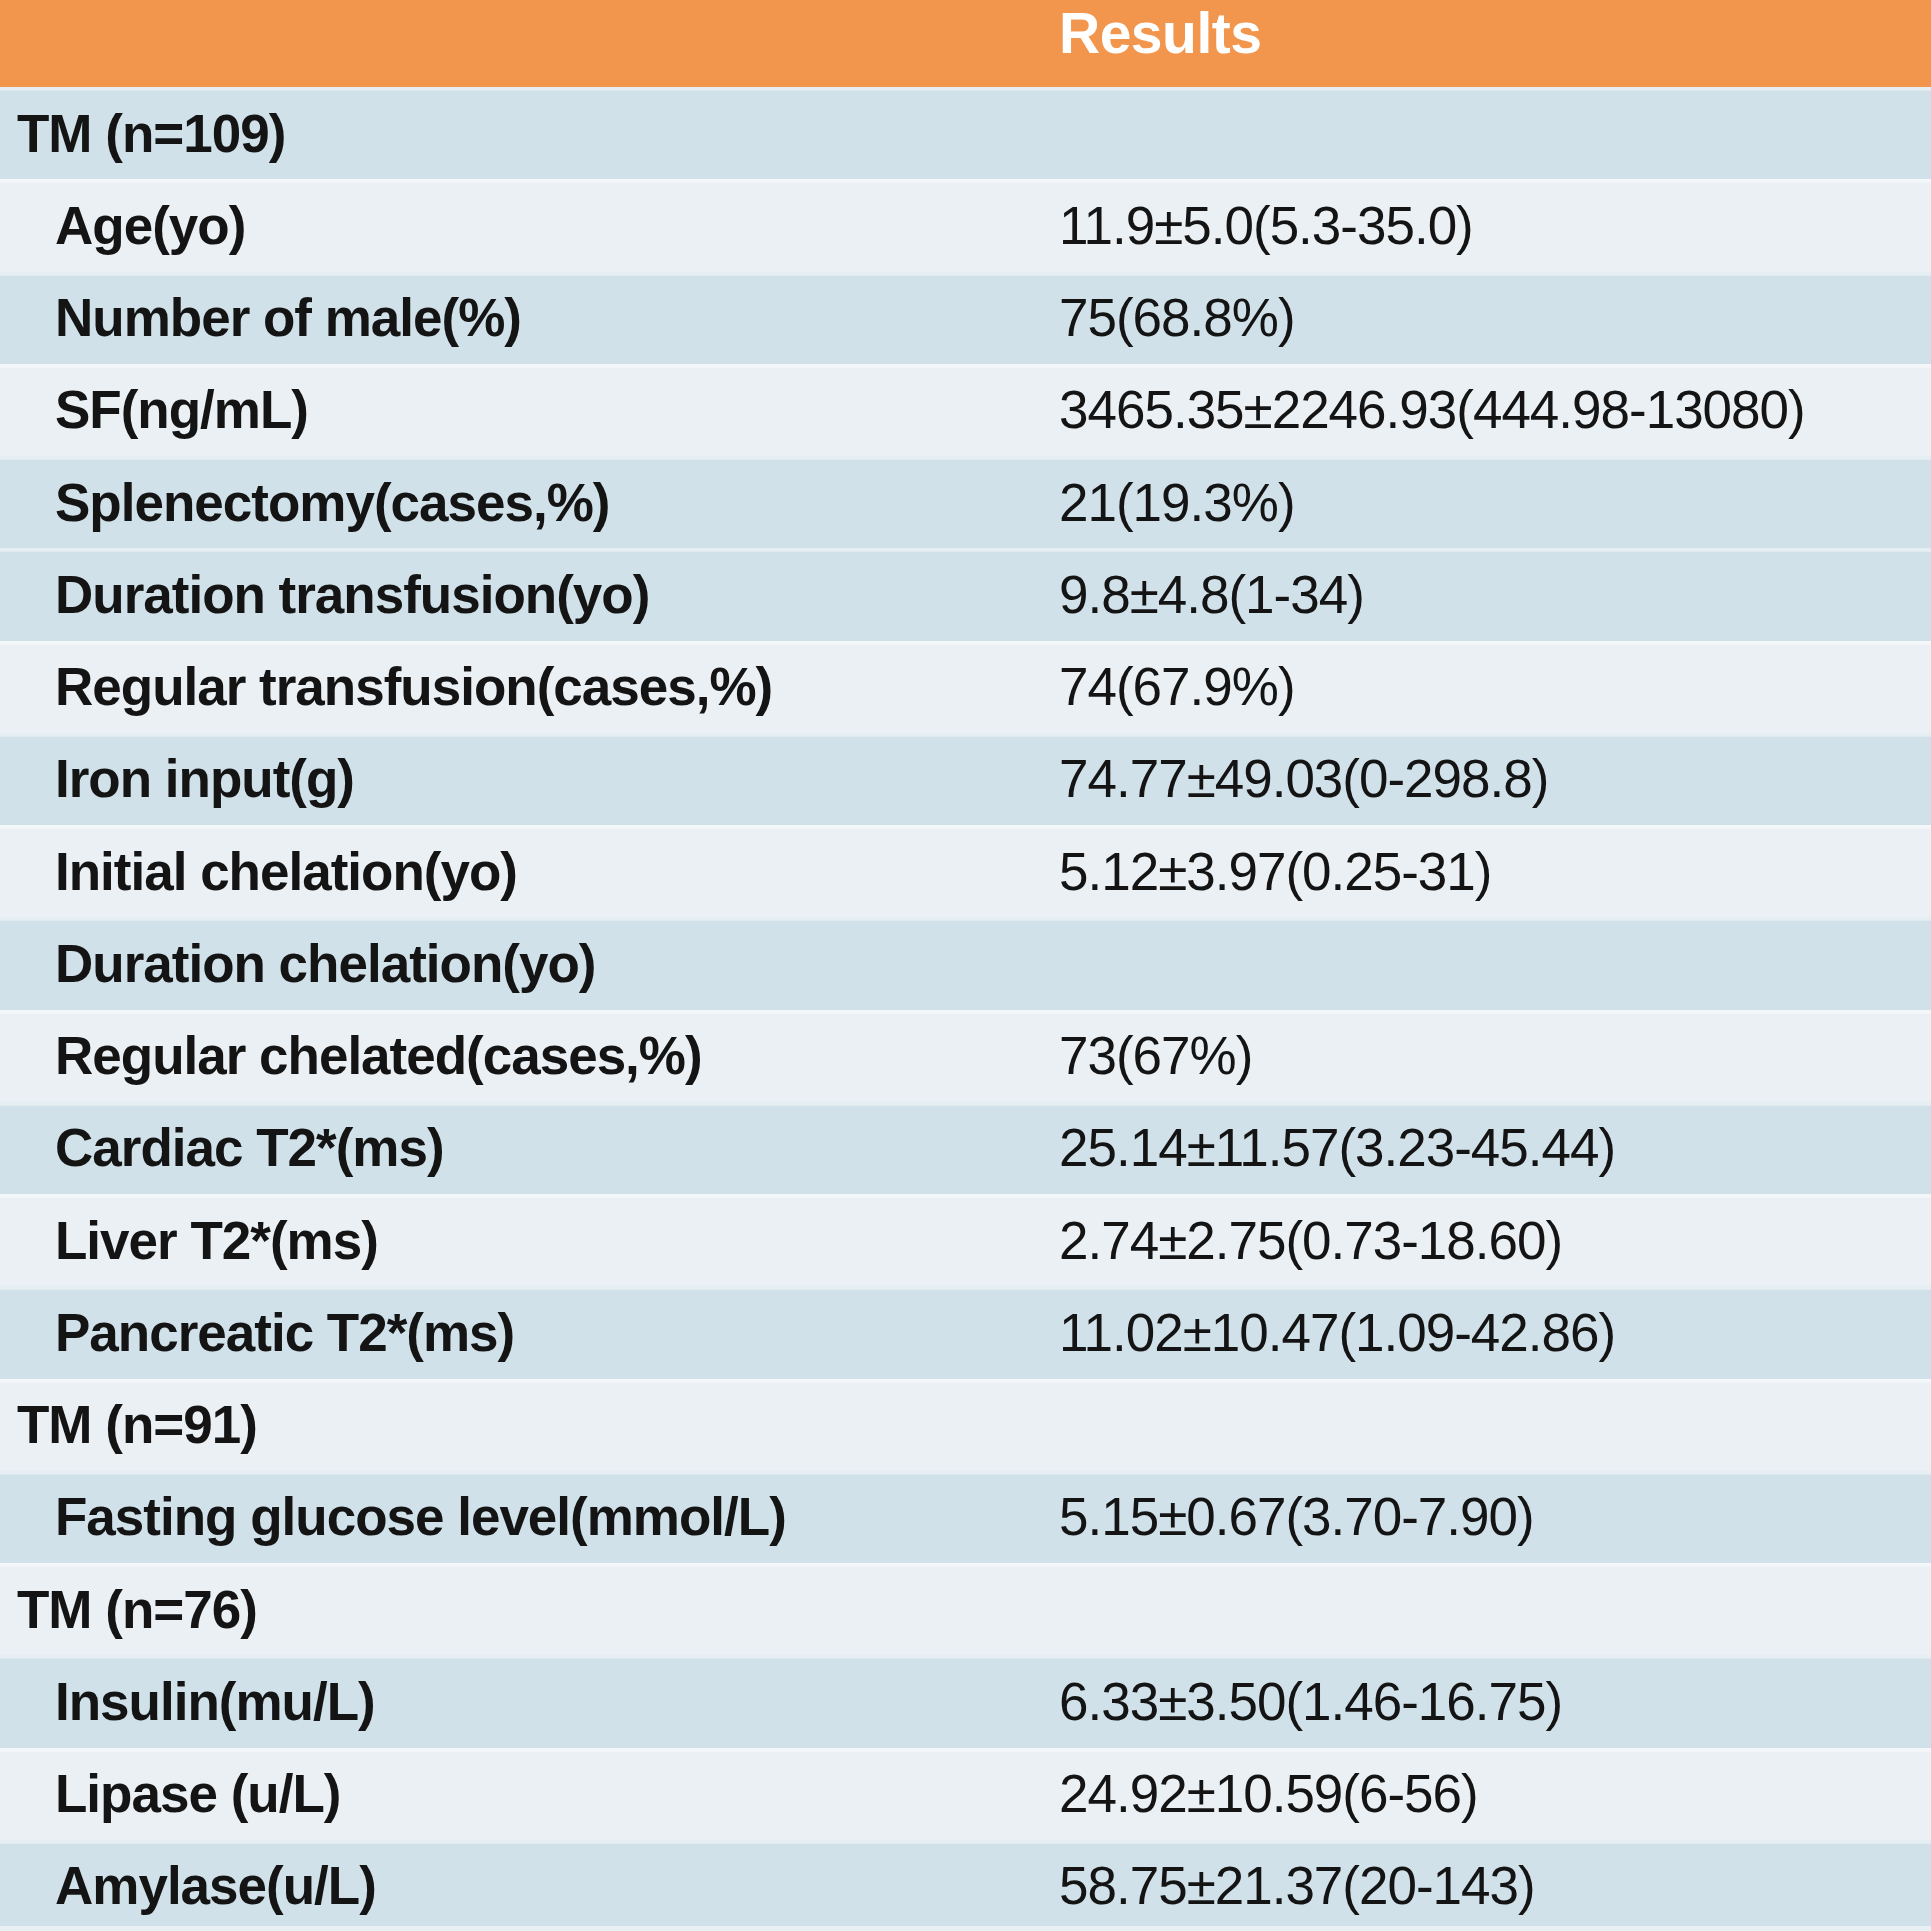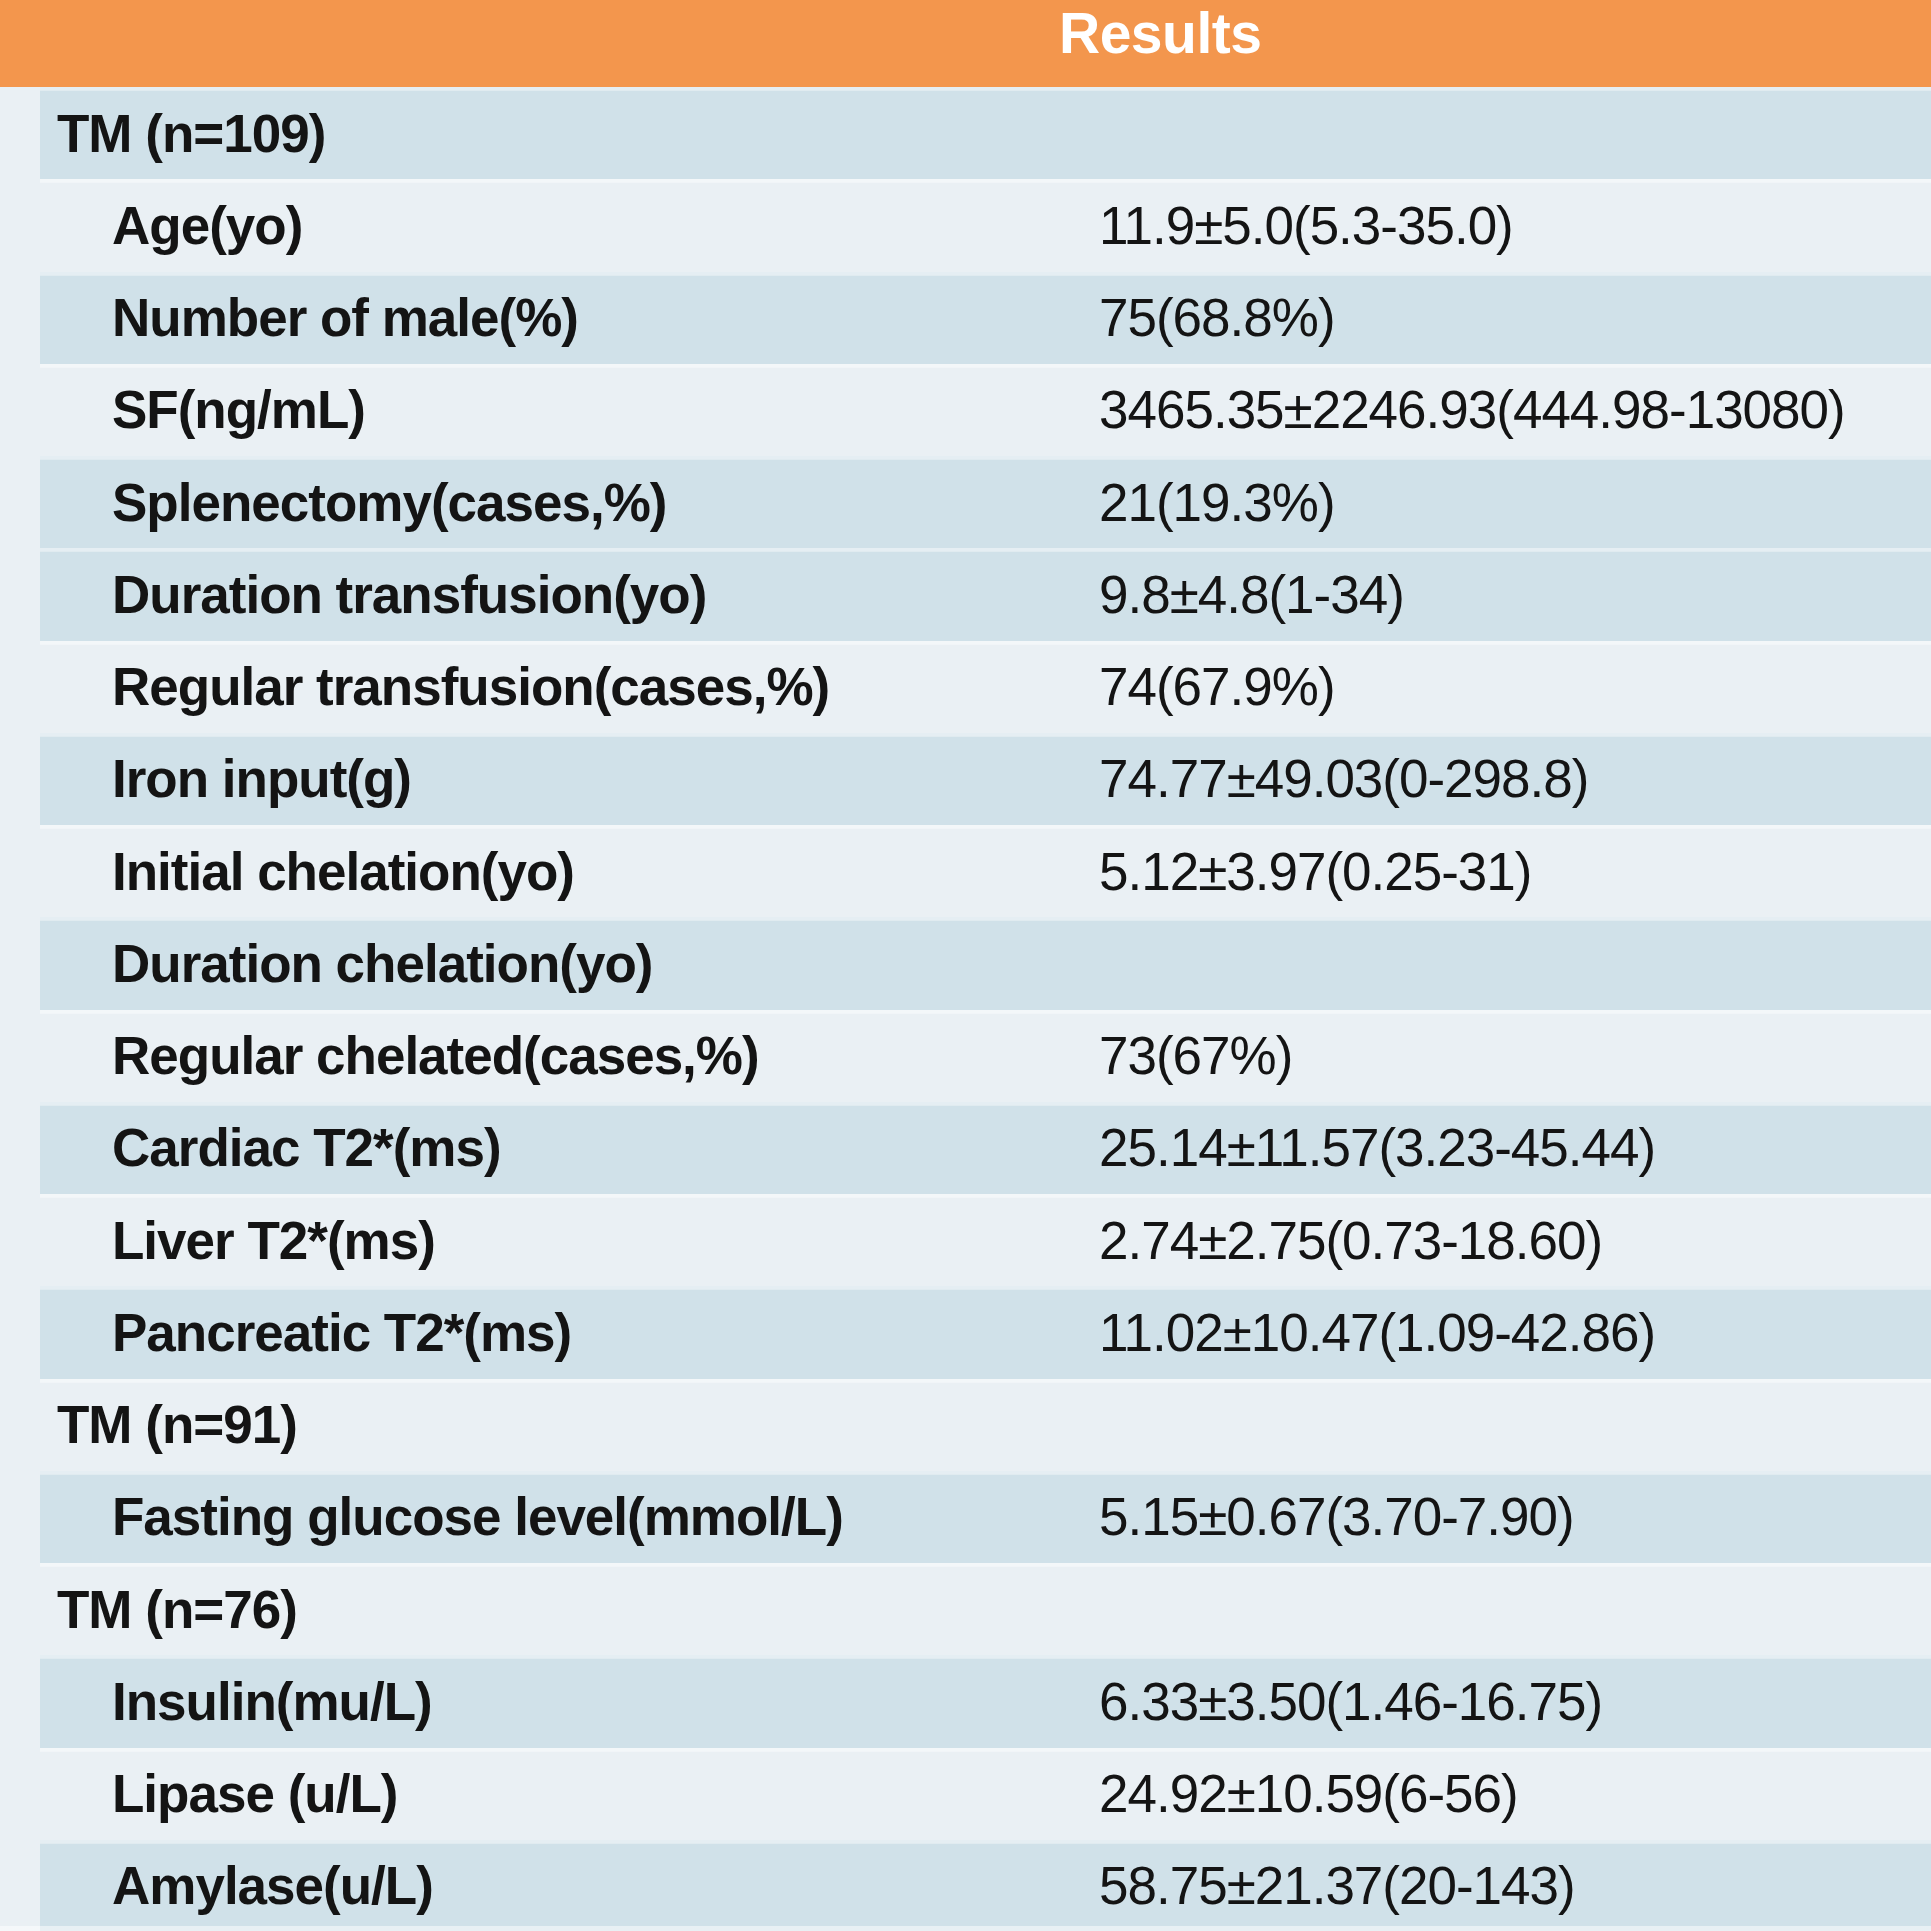--- a/index.html
+++ b/index.html
@@ -23,35 +23,34 @@
     color: #FFFFFF;
     font-weight: 700;
     font-size: 57px;
     letter-spacing: -0.5px;
     white-space: nowrap;
   }
   .rows {
     display: grid;
     grid-auto-rows: 1fr;
     height: 1845px;
-    margin-left: 40px;
   }
   .row {
     display: grid;
     grid-template-columns: 1059px 1fr;
     align-items: center;
     box-shadow: inset 0 3.8px 0 rgba(255,255,255,0.45);
   }
   .stripe-a { background: var(--stripe-dark, #D0E1E9); }
   .stripe-b { background: var(--stripe-light, #EAF0F4); }
   .label {
     font-weight: 700;
     font-size: 53px;
     letter-spacing: -1px;
-    padding-left: 72px;
+    padding-left: 55px;
     white-space: nowrap;
   }
   .row.section .label { padding-left: 17px; }
   .value {
     font-size: 53px;
     font-weight: 400;
     letter-spacing: -1px;
     white-space: nowrap;
   }
   .bottom-edge {

